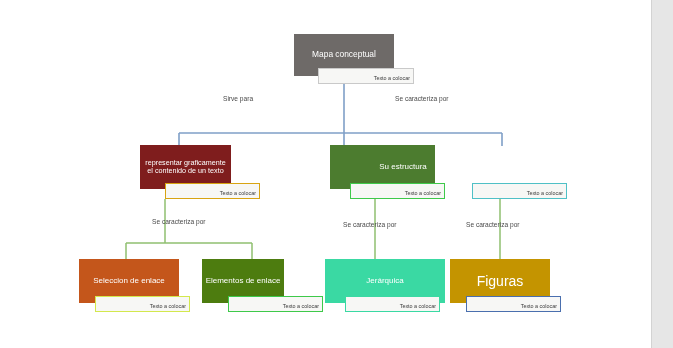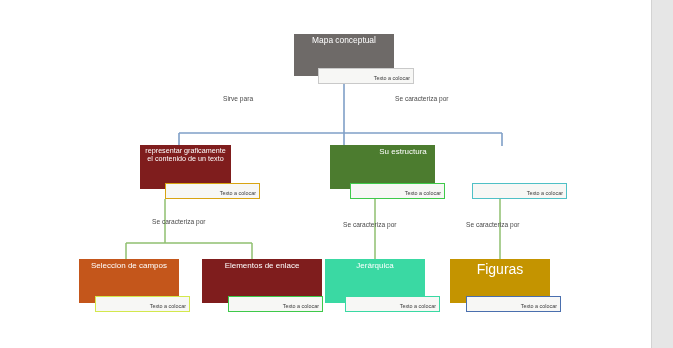--- a/index.html
+++ b/index.html
@@ -34,20 +34,21 @@
     top: 0;
     width: 673px;
     height: 348px;
   }
 
   
   .node {
     position: absolute;
     box-sizing: border-box;
     display: flex;
+    align-items: center;
     justify-content: center;
     text-align: center;
     color: #ffffff;
     line-height: 1.18;
     padding: 2px 3px;
   }
   .node-label { display: block; }
 
   
   .callout {
@@ -118,34 +119,34 @@
   </div>
   <div class="callout" style="left: 350px; top: 183px; width: 95px; height: 16px; border: 1px solid rgb(62, 201, 74);">
     <span>Texto a colocar</span>
   </div>
 
   <div class="callout" style="left: 472px; top: 183px; width: 95px; height: 16px; border: 1px solid rgb(79, 192, 198);">
     <span>Texto a colocar</span>
   </div>
 
   <div class="node" style="left: 79px; top: 259px; width: 100px; height: 44px; background: rgb(196, 86, 27); color: rgb(255, 255, 255); font-size: 8px;">
-    <span class="node-label">Seleccion de campos</span>
+    <span class="node-label">Seleccion de enlace</span>
   </div>
   <div class="callout" style="left: 95px; top: 296px; width: 95px; height: 16px; border: 1px solid rgb(211, 232, 77);">
     <span>Texto a colocar</span>
   </div>
 
-  <div class="node" style="left: 202px; top: 259px; width: 120px; height: 44px; background: #7f1d1d; color: rgb(255, 255, 255); font-size: 8px;">
+  <div class="node" style="left: 202px; top: 259px; width: 82px; height: 44px; background: #4d7c0f; color: rgb(255, 255, 255); font-size: 8px;">
     <span class="node-label">Elementos de enlace</span>
   </div>
   <div class="callout" style="left: 228px; top: 296px; width: 95px; height: 16px; border: 1px solid rgb(62, 201, 74);">
     <span>Texto a colocar</span>
   </div>
 
-  <div class="node" style="left: 325px; top: 259px; width: 100px; height: 44px; background: rgb(58, 217, 163); color: rgb(255, 255, 255); font-size: 8px;">
+  <div class="node" style="left: 325px; top: 259px; width: 120px; height: 44px; background: rgb(58, 217, 163); color: rgb(255, 255, 255); font-size: 8px;">
     <span class="node-label">Jerárquica</span>
   </div>
   <div class="callout" style="left: 345px; top: 296px; width: 95px; height: 16px; border: 1px solid rgb(58, 217, 163);">
     <span>Texto a colocar</span>
   </div>
 
   <div class="node" style="left: 450px; top: 259px; width: 100px; height: 44px; background: rgb(196, 148, 0); color: rgb(255, 255, 255); font-size: 14px;">
     <span class="node-label">Figuras</span>
   </div>
   <div class="callout" style="left: 466px; top: 296px; width: 95px; height: 16px; border: 1px solid rgb(74, 111, 174);">

